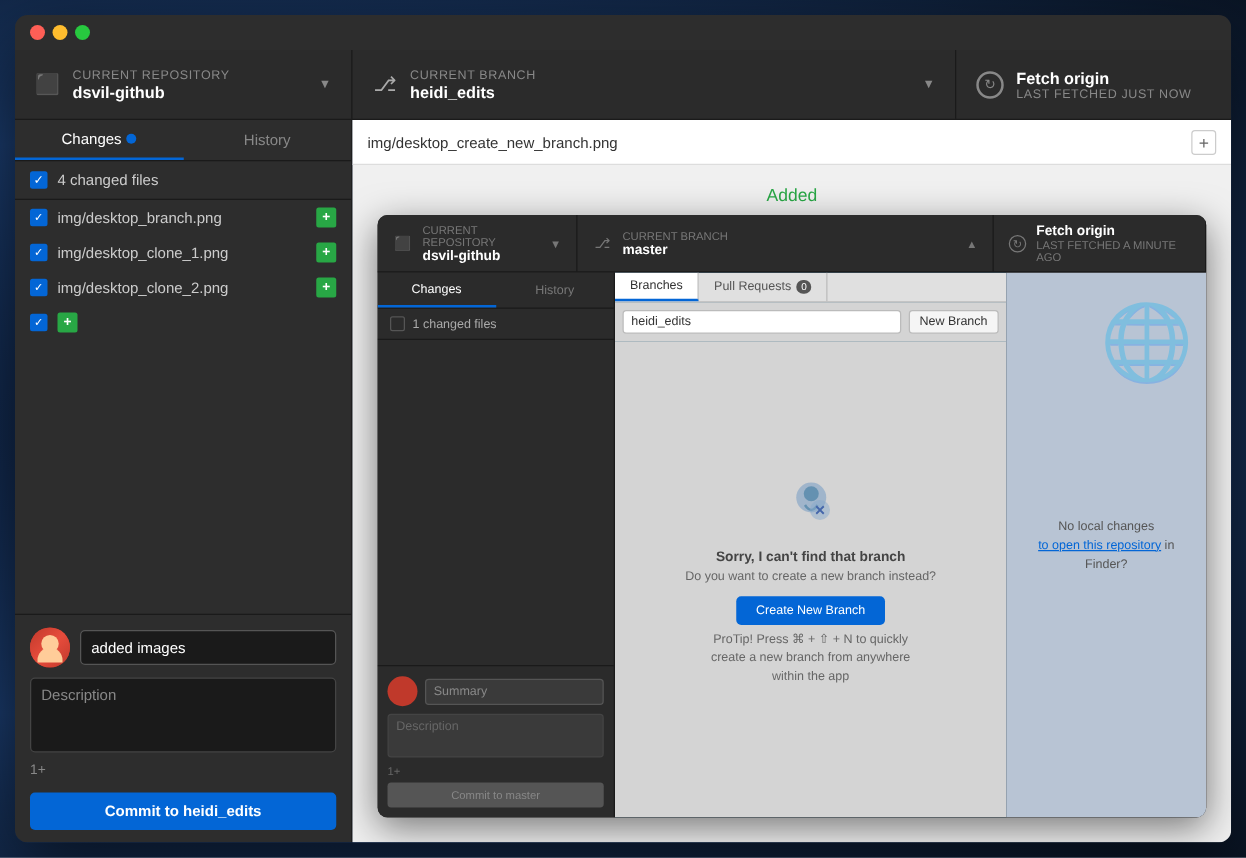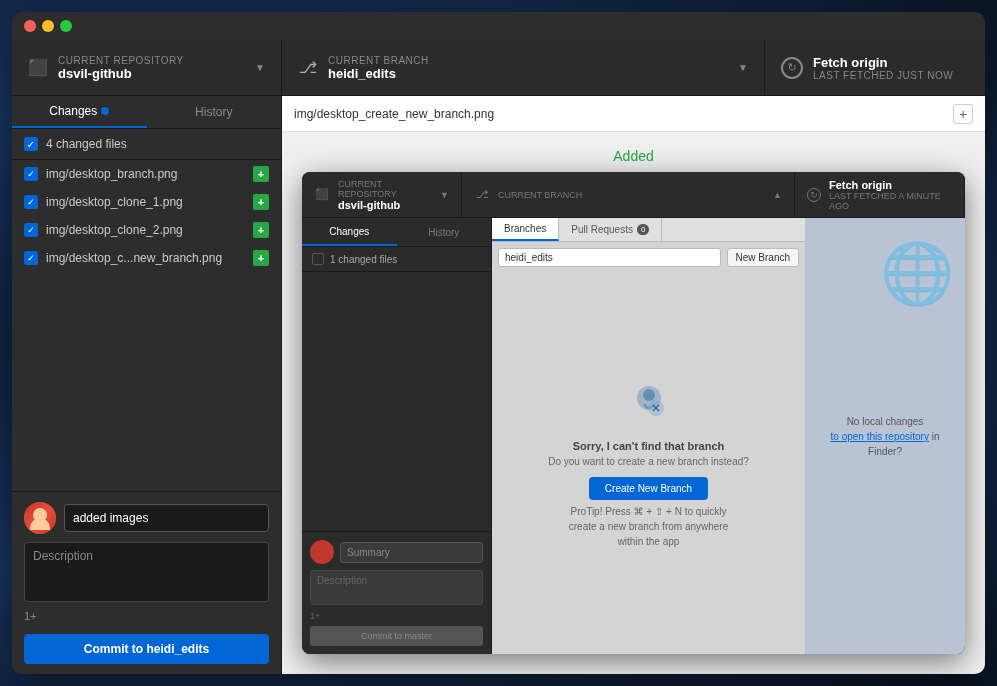--- a/index.html
+++ b/index.html
@@ -761,21 +761,20 @@
           <span class="file-name">img/desktop_clone_1.png</span>
           <div class="file-add-icon">+</div>
         </div>
         <div class="file-item">
           <div class="file-checkbox">✓</div>
           <span class="file-name">img/desktop_clone_2.png</span>
           <div class="file-add-icon">+</div>
         </div>
         <div class="file-item">
           <div class="file-checkbox">✓</div>
-          <span class="file-name">img/desktop_c...new_branch.png</span>
           <div class="file-add-icon">+</div>
         </div>
       </div>
 
       <div class="commit-area">
         <div class="commit-input-row">
           <div class="avatar">
             <div class="avatar-img"></div>
           </div>
           <input class="commit-input" type="text" value="added images" style="">
@@ -807,20 +806,21 @@
               <div class="nested-toolbar-text">
                 <div class="nested-toolbar-label">Current Repository</div>
                 <div class="nested-toolbar-value">dsvil-github</div>
               </div>
               <div class="nested-toolbar-arrow">▼</div>
             </div>
             <div class="nested-toolbar-section branch">
               <div class="nested-toolbar-icon">⎇</div>
               <div class="nested-toolbar-text">
                 <div class="nested-toolbar-label">Current Branch</div>
+                <div class="nested-toolbar-value">master</div>
               </div>
               <div class="nested-toolbar-arrow">▲</div>
             </div>
             <div class="nested-toolbar-section fetch">
               <div style="width:14px;height:14px;border:1.5px solid #777;border-radius:50%;display:flex;align-items:center;justify-content:center;font-size:9px;color:#777;">↻</div>
               <div class="nested-toolbar-text">
                 <div class="nested-toolbar-value">Fetch origin</div>
                 <div class="nested-toolbar-label">Last fetched a minute ago</div>
               </div>
             </div>

